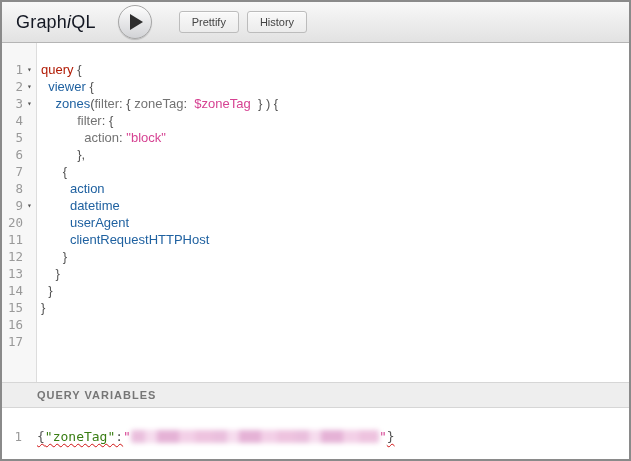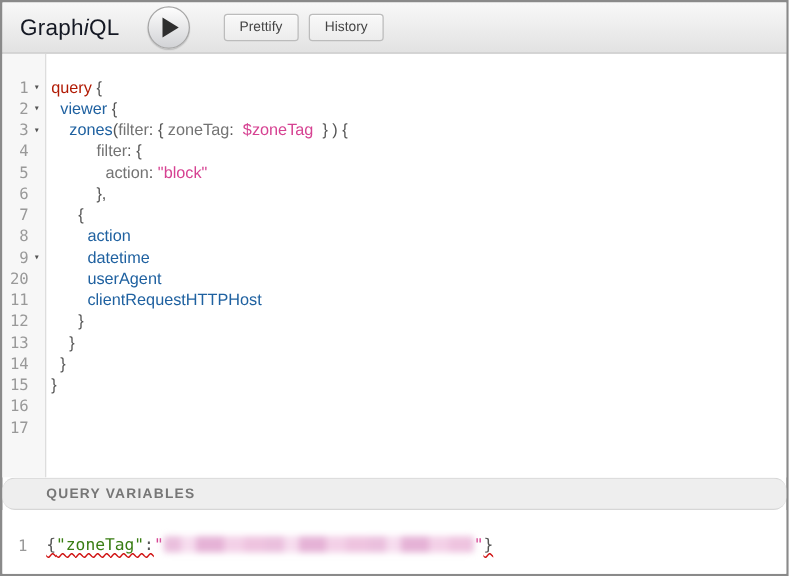--- a/index.html
+++ b/index.html
@@ -110,21 +110,20 @@
 
   
   .var-title {
     flex: 0 0 26px; height: 26px;
     background: #eeeeee;
     border-top: 1px solid #d6d6d6;
     border-bottom: 1px solid #d6d6d6;
     display: flex; align-items: center;
     padding-left: 35px;
     cursor: pointer;
-    border-radius: 10px;
   }
   .var-title span {
     font-size: 11px; font-weight: bold; color: #767676;
     letter-spacing: 1px;
   }
   .vars {
     flex: 0 0 51px; height: 51px;
     display: flex; background: #fff; overflow: hidden;
   }
   .vgutter {

